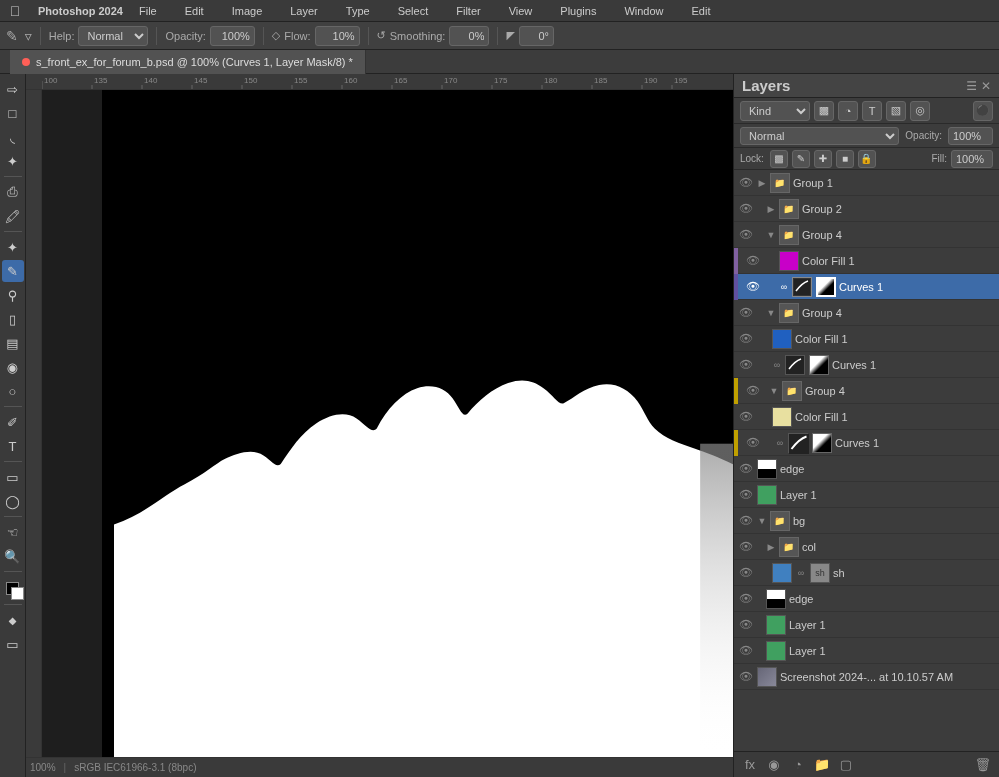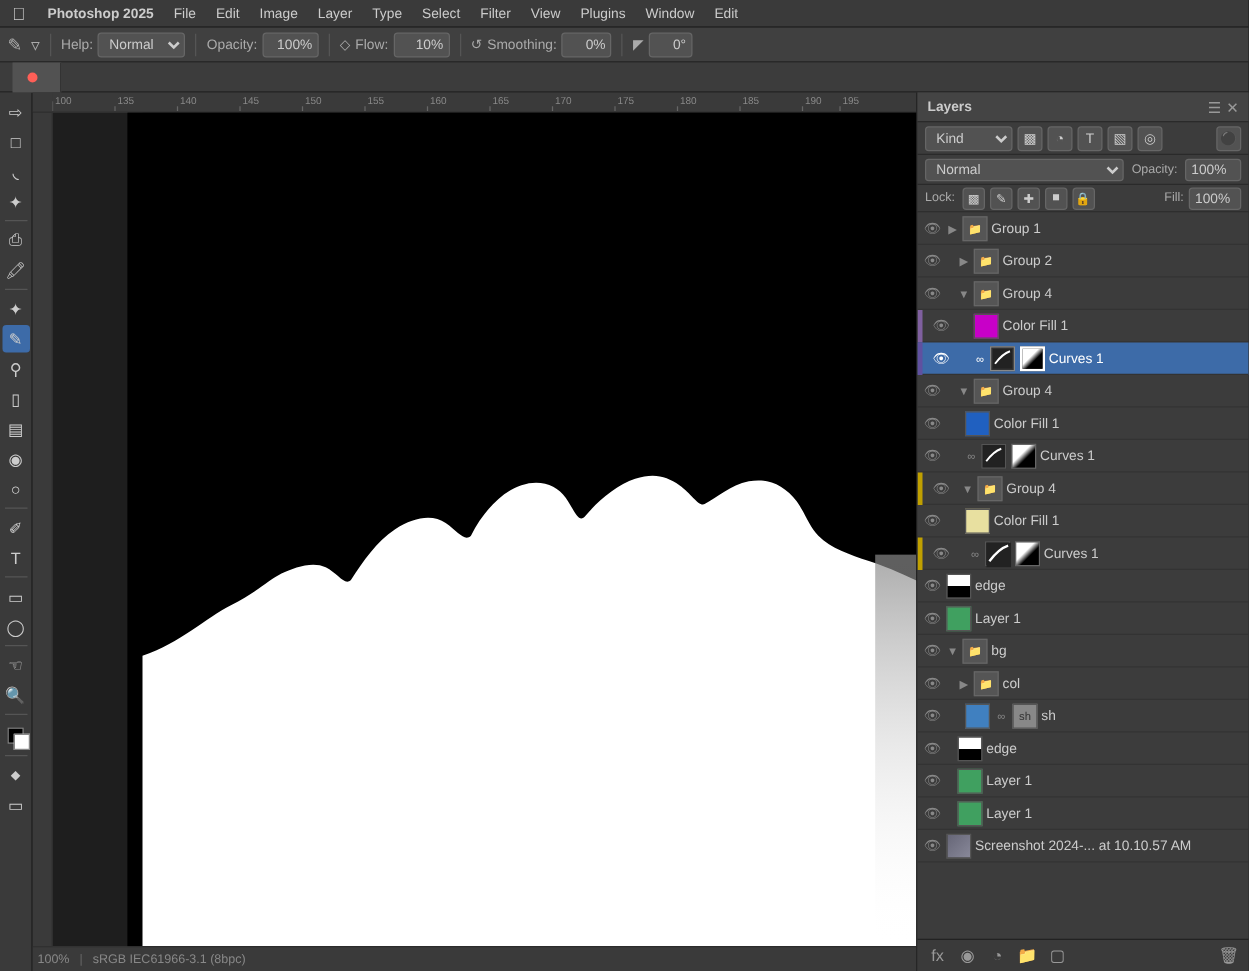--- a/index.html
+++ b/index.html
@@ -5,21 +5,21 @@
     * { margin: 0; padding: 0; box-sizing: border-box; }
     body { width: 999px; height: 777px; overflow: hidden; font-family: -apple-system, BlinkMacSystemFont, 'Helvetica Neue', sans-serif; font-size: 11px; background: #1e1e1e; color: #ccc; user-select: none; }
 
     
     #menu-bar {
       width: 100%; height: 22px; background: #3a3a3a; display: flex; align-items: center;
       border-bottom: 1px solid #222; position: relative; z-index: 100;
     }
     #menu-bar .apple-logo { width: 30px; display: flex; align-items: center; justify-content: center; font-size: 14px; color: #ccc; }
     #menu-bar .app-name { font-size: 11px; font-weight: bold; color: #ccc; padding: 0 8px; }
-    #menu-bar .menu-items { display: flex; gap: 0; }
+    #menu-bar .menu-items { display: flex; gap: 12px; }
     #menu-bar .menu-item { padding: 2px 8px; color: #ccc; font-size: 11px; cursor: default; }
 
     
     #toolbar {
       width: 100%; height: 28px; background: #404040; display: flex; align-items: center;
       padding: 0 6px; gap: 4px; border-bottom: 1px solid #222;
     }
     .toolbar-item { display: flex; align-items: center; gap: 3px; color: #ccc; font-size: 11px; }
     .toolbar-sep { width: 1px; height: 18px; background: #555; margin: 0 4px; }
     .toolbar-label { color: #aaa; font-size: 11px; }
@@ -78,21 +78,21 @@
 
     
     #layers-panel {
       width: 266px; background: #3c3c3c; border-left: 1px solid #222;
       display: flex; flex-direction: column; height: 100%;
     }
     #layers-header {
       height: 24px; background: #444; display: flex; align-items: center;
       padding: 0 8px; border-bottom: 1px solid #222; justify-content: space-between;
     }
-    #layers-header .panel-title { font-size: 11px; color: #ccc; font-weight: bold; }
+    #layers-header .panel-title { font-size: 15px; color: #ccc; font-weight: bold; }
     #layers-header .panel-icons { display: flex; gap: 4px; color: #999; font-size: 12px; }
 
     #layers-kind-row {
       height: 26px; background: #3c3c3c; display: flex; align-items: center;
       padding: 0 6px; gap: 4px; border-bottom: 1px solid #2a2a2a;
     }
     .kind-dropdown { height: 20px; background: #525252; border: 1px solid #666; color: #ccc; font-size: 11px; padding: 0 4px; border-radius: 3px; min-width: 70px; }
     .kind-icon-btn { width: 20px; height: 20px; background: #525252; border: 1px solid #666; border-radius: 3px; display: flex; align-items: center; justify-content: center; color: #ccc; font-size: 11px; cursor: pointer; }
 
     #layers-mode-row {
@@ -150,21 +150,21 @@
     .footer-btn { width: 20px; height: 20px; display: flex; align-items: center; justify-content: center; color: #999; font-size: 13px; cursor: pointer; }
 
     
     .canvas-svg { position: absolute; top: 0; left: 0; width: 100%; height: 100%; }
   </style>
 </head>
 <body>
 
 <div id="menu-bar">
   <div class="apple-logo"></div>
-  <div class="app-name">Photoshop 2025</div>
+  <div class="app-name">Photoshop 2024</div>
   <div class="menu-items">
 
   <div class="menu-item">File</div>
       <div class="menu-item">Edit</div>
       <div class="menu-item">Image</div>
       <div class="menu-item">Layer</div>
       <div class="menu-item">Type</div>
       <div class="menu-item">Select</div>
       <div class="menu-item">Filter</div>
       <div class="menu-item">View</div>
@@ -194,20 +194,21 @@
   <span class="toolbar-label">Smoothing:</span>
   <input class="toolbar-input" type="text" style="width: 40px;" value="0%">
   <div class="toolbar-sep"></div>
   <span style="font-size:11px;color:#aaa;">◤</span>
   <input class="toolbar-input" type="text" style="width: 35px;" value="0°">
 </div>
 
 <div id="tab-bar">
   <div class="tab">
     <span class="close-dot"></span>
+    <span style="font-size:11px;color:#ddd;">s_front_ex_for_forum_b.psd @ 100% (Curves 1, Layer Mask/8) *</span>
   </div>
 </div>
 
 <div id="main">
 
   <div id="left-toolbar">
     <div class="tool-btn" title="Move">⇨</div>
     <div class="tool-btn" title="Rectangular Marquee">□</div>
     <div class="tool-btn" title="Lasso">◟</div>
     <div class="tool-btn" title="Quick Selection">✦</div>

